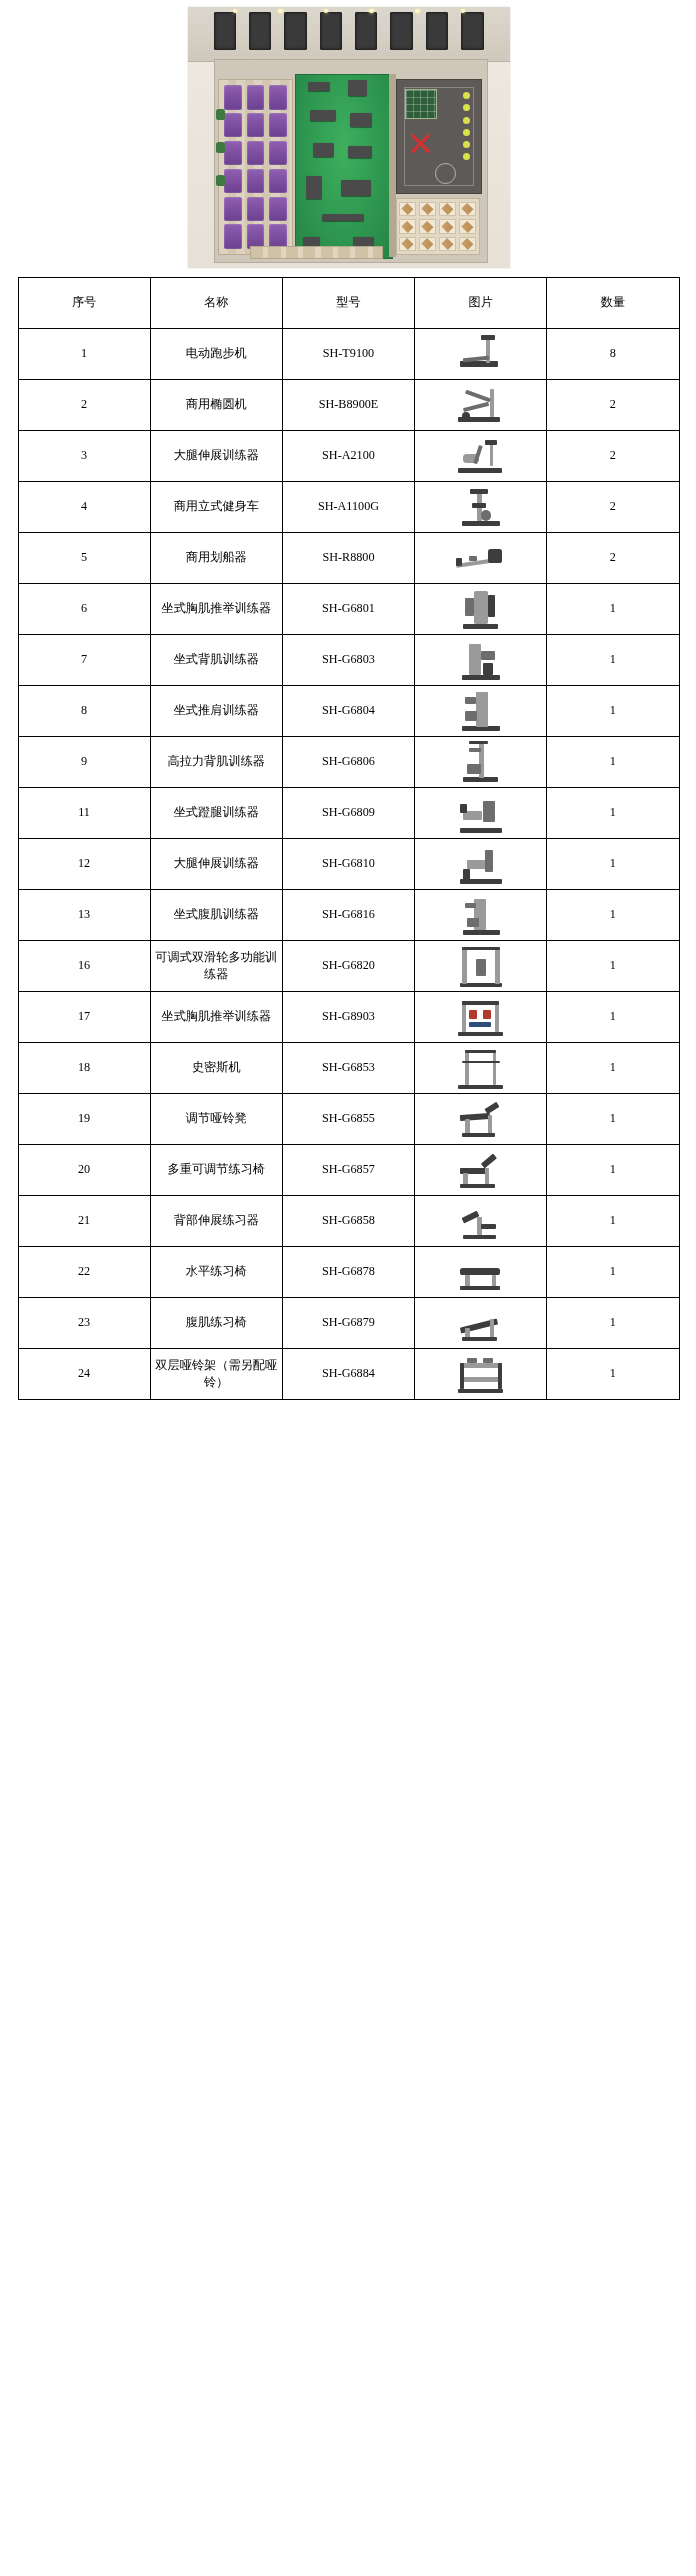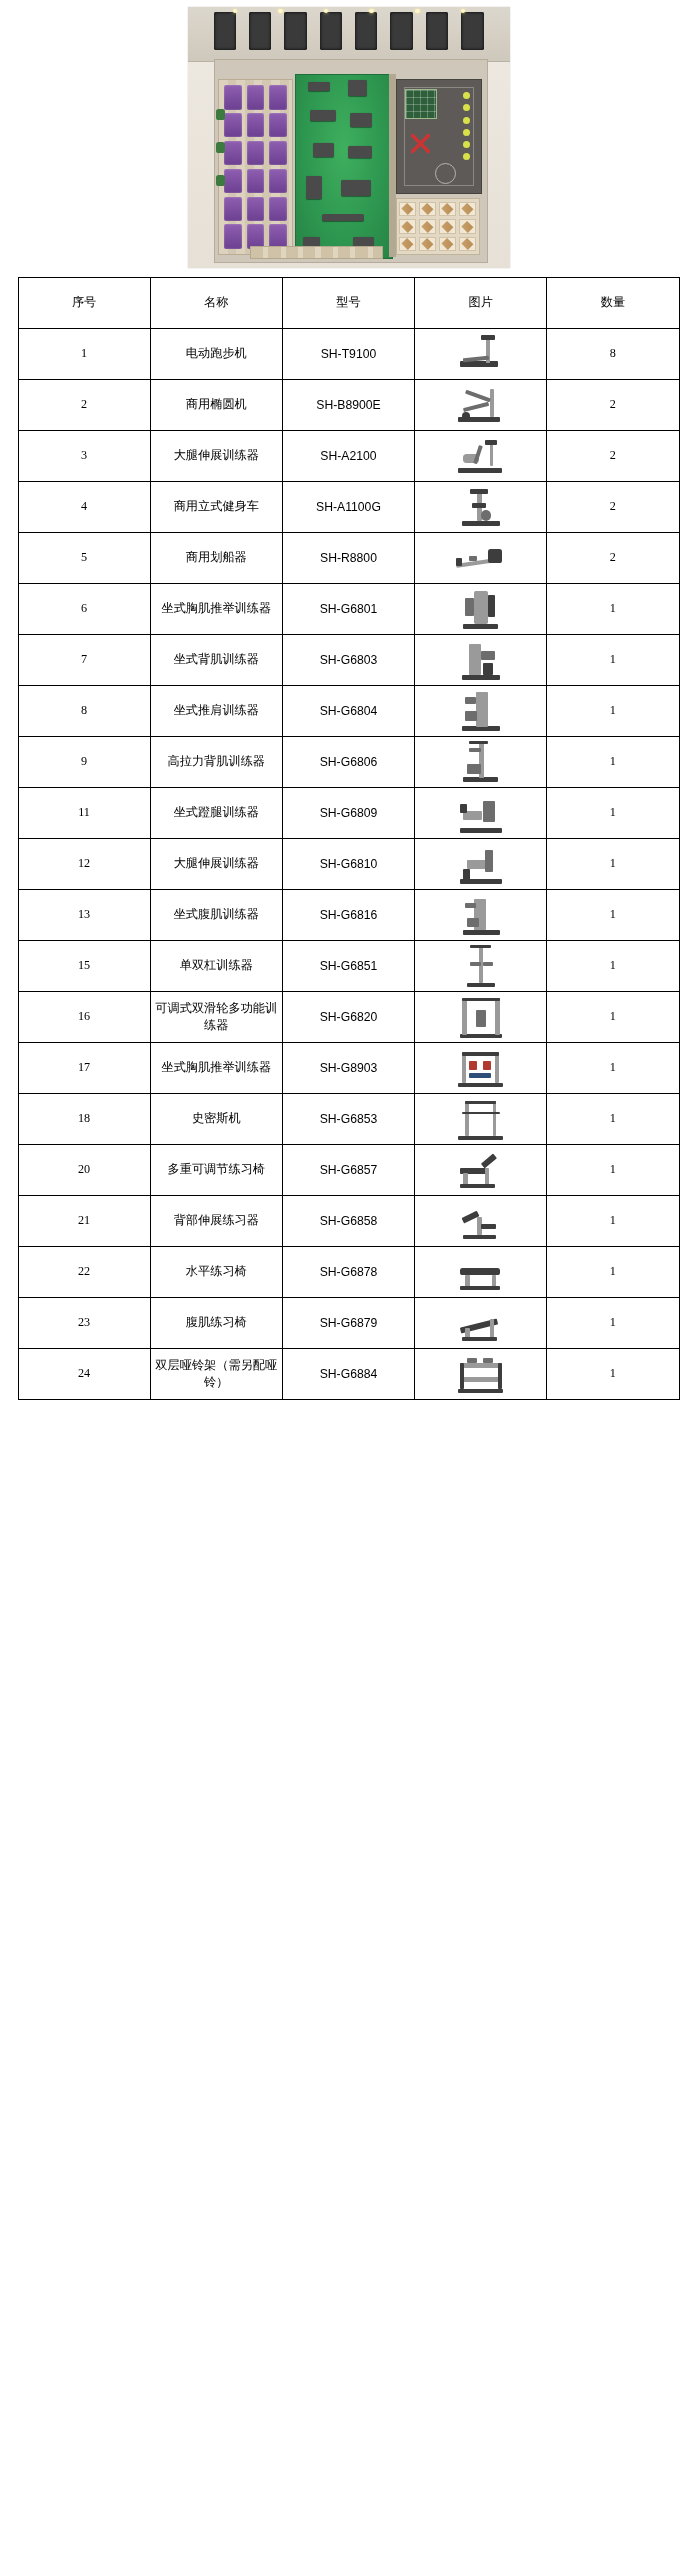--- a/index.html
+++ b/index.html
@@ -149,21 +149,21 @@
   table.list th, table.list td {
     border: 0.9px solid #000;
     text-align: center;
     vertical-align: middle;
     font-size: 12.2px;
     padding: 3.5px 1.7px;
   }
   table.list th { font-weight: normal; height: 35px; }
   table.list td.idx { width: 51px; }
   table.list td.name { width: 218px; font-family: Liberation Serif, serif; }
-  table.list td.model { width: 131px; font-family: Liberation Sans, sans-serif; }
+  table.list td.model { width: 131px; font-family: Liberation Serif, serif; }
   table.list td.pic  { width: 131px; padding: 1.7px; }
   table.list td.qty  { width: 70px; }
   table.list tr { height: 51px; padding-left: 32px; }
 
   .thumb {
     width: 52px; height: 45px;
     margin: 0 auto;
     position: relative;
     display: block;
   }
@@ -481,35 +481,20 @@
             <i class="dk" style="left:8.7px;top:38px;width:37px;height:4.4px;"></i>
             <i class="lt" style="left:19px;top:7px;width:12.2px;height:31px;"></i>
             <i style="left:10.5px;top:10.5px;width:10.5px;height:5.2px;"></i>
             <i style="left:12.2px;top:26px;width:12.2px;height:8.7px;"></i>
           </span>
         </td>
         <td class="qty">1</td>
       </tr>
 
 
-      <tr>
-        <td class="idx">15</td>
-        <td class="name">单双杠训练器</td>
-        <td class="model">SH-G6851</td>
-        <td class="pic">
-          <span class="thumb">
-            <i class="dk" style="left:12.2px;top:40px;width:28px;height:3.5px;"></i>
-            <i class="lt" style="left:24.4px;top:1.7px;width:4.4px;height:38px;"></i>
-            <i class="dk" style="left:15.7px;top:1.7px;width:21px;height:3.5px;"></i>
-            <i style="left:15.7px;top:19px;width:10.5px;height:3.5px;"></i>
-            <i style="left:28px;top:19px;width:10.5px;height:3.5px;"></i>
-          </span>
-        </td>
-        <td class="qty">1</td>
-      </tr>
 
       <tr>
         <td class="idx">16</td>
         <td class="name">可调式双滑轮多功能训练器</td>
         <td class="model">SH-G6820</td>
         <td class="pic">
           <span class="thumb">
             <i class="dk" style="left:5.2px;top:40px;width:42px;height:3.5px;"></i>
             <i class="lt" style="left:7px;top:3.5px;width:5.2px;height:37px;"></i>
             <i class="lt" style="left:40px;top:3.5px;width:5.2px;height:37px;"></i>
@@ -547,20 +532,35 @@
             <i class="dk" style="left:3.5px;top:40px;width:45px;height:3.5px;"></i>
             <i class="lt" style="left:10.5px;top:5.2px;width:3.5px;height:35px;"></i>
             <i class="lt" style="left:38px;top:5.2px;width:3.5px;height:35px;"></i>
             <i class="dk" style="left:7px;top:15.7px;width:38px;height:2.6px;"></i>
             <i class="dk" style="left:10.5px;top:5.2px;width:31px;height:2.6px;"></i>
           </span>
         </td>
         <td class="qty">1</td>
       </tr>
 
+      <tr>
+        <td class="idx">19</td>
+        <td class="name">调节哑铃凳</td>
+        <td class="model">SH-G6855</td>
+        <td class="pic">
+          <span class="thumb">
+            <i class="dk" style="left:5.2px;top:17.4px;width:30px;height:6.1px;transform:rotate(-4deg);"></i>
+            <i class="dk" style="left:30px;top:8.7px;width:14px;height:6.1px;transform:rotate(-32deg);"></i>
+            <i class="lt" style="left:10.5px;top:22.6px;width:4.4px;height:15.7px;"></i>
+            <i class="lt" style="left:33px;top:19px;width:4.4px;height:19px;"></i>
+            <i class="dk" style="left:7px;top:37px;width:33px;height:3.5px;"></i>
+          </span>
+        </td>
+        <td class="qty">1</td>
+      </tr>
 
       <tr>
         <td class="idx">20</td>
         <td class="name">多重可调节练习椅</td>
         <td class="model">SH-G6857</td>
         <td class="pic">
           <span class="thumb">
             <i class="dk" style="left:5.2px;top:21px;width:26px;height:6.1px;"></i>
             <i class="dk" style="left:26px;top:10.5px;width:15.7px;height:6.1px;transform:rotate(-40deg);"></i>
             <i class="lt" style="left:8.7px;top:26px;width:4.4px;height:12.2px;"></i>

